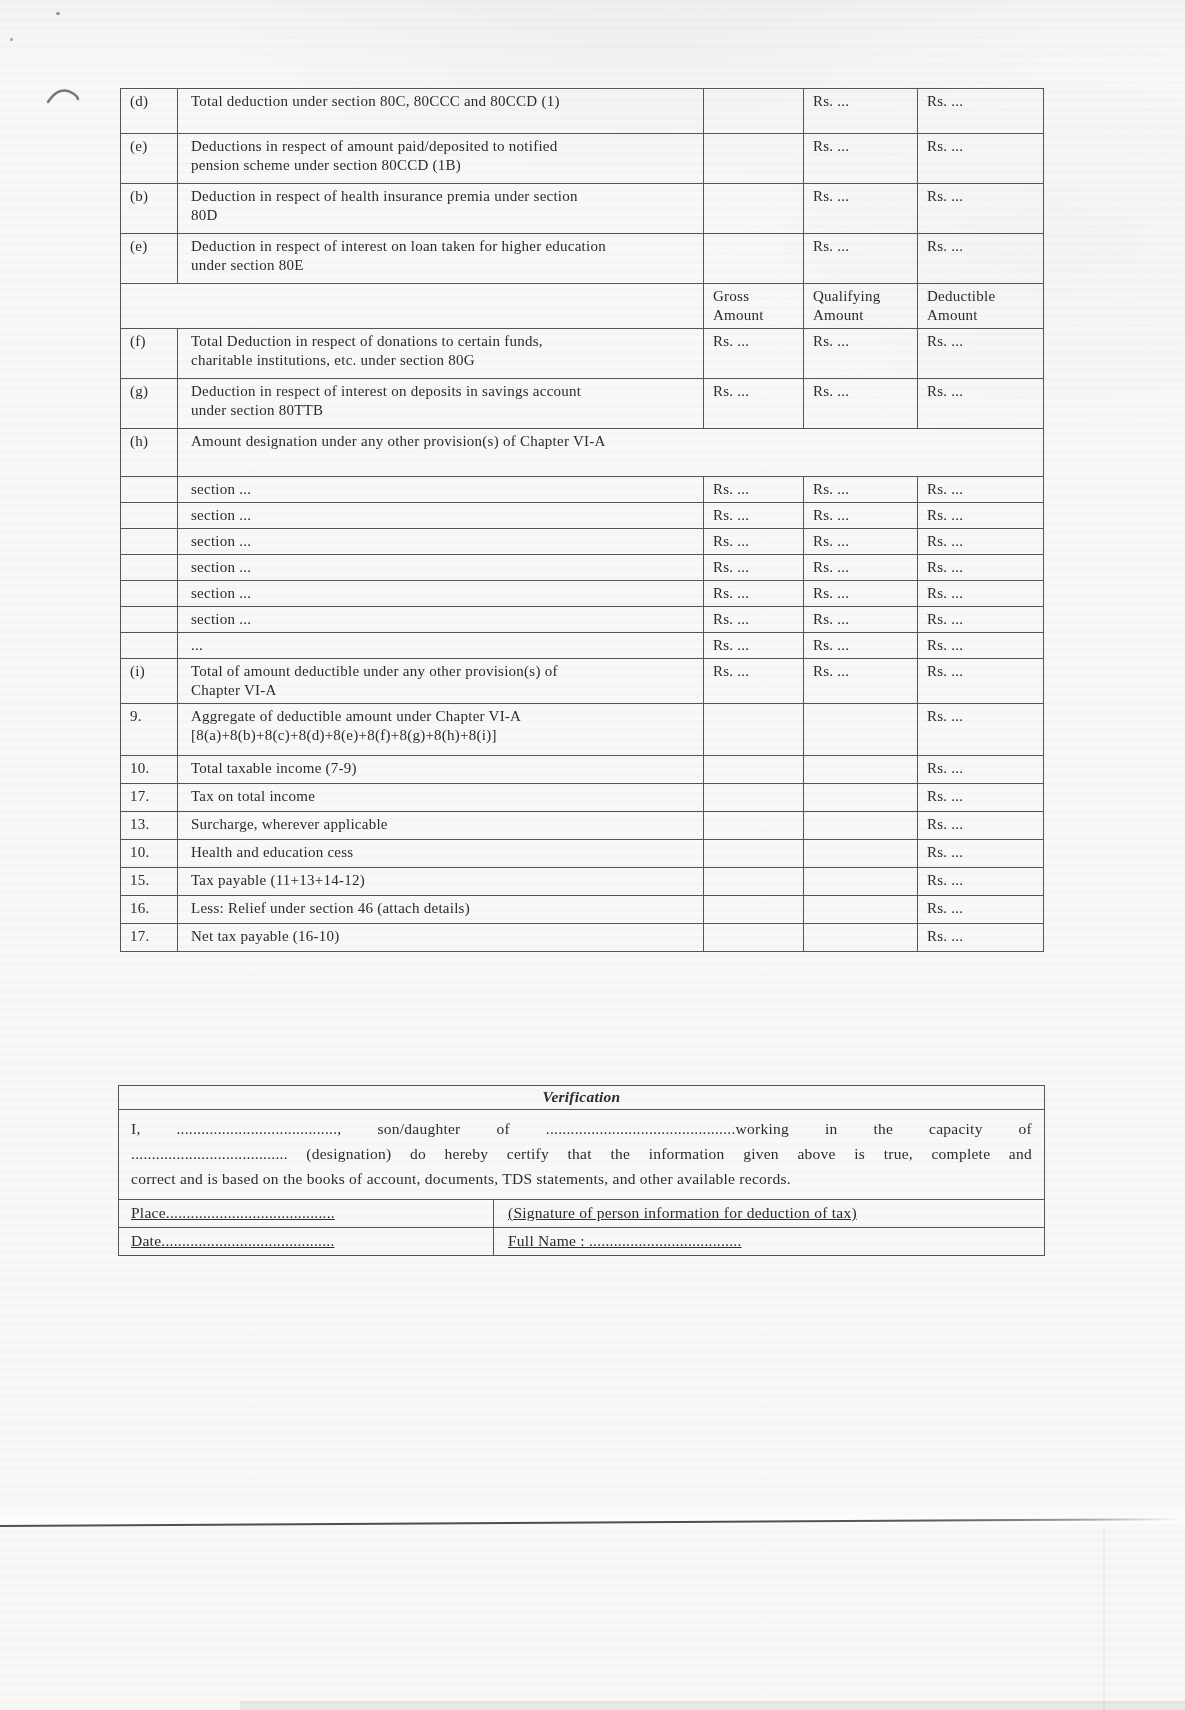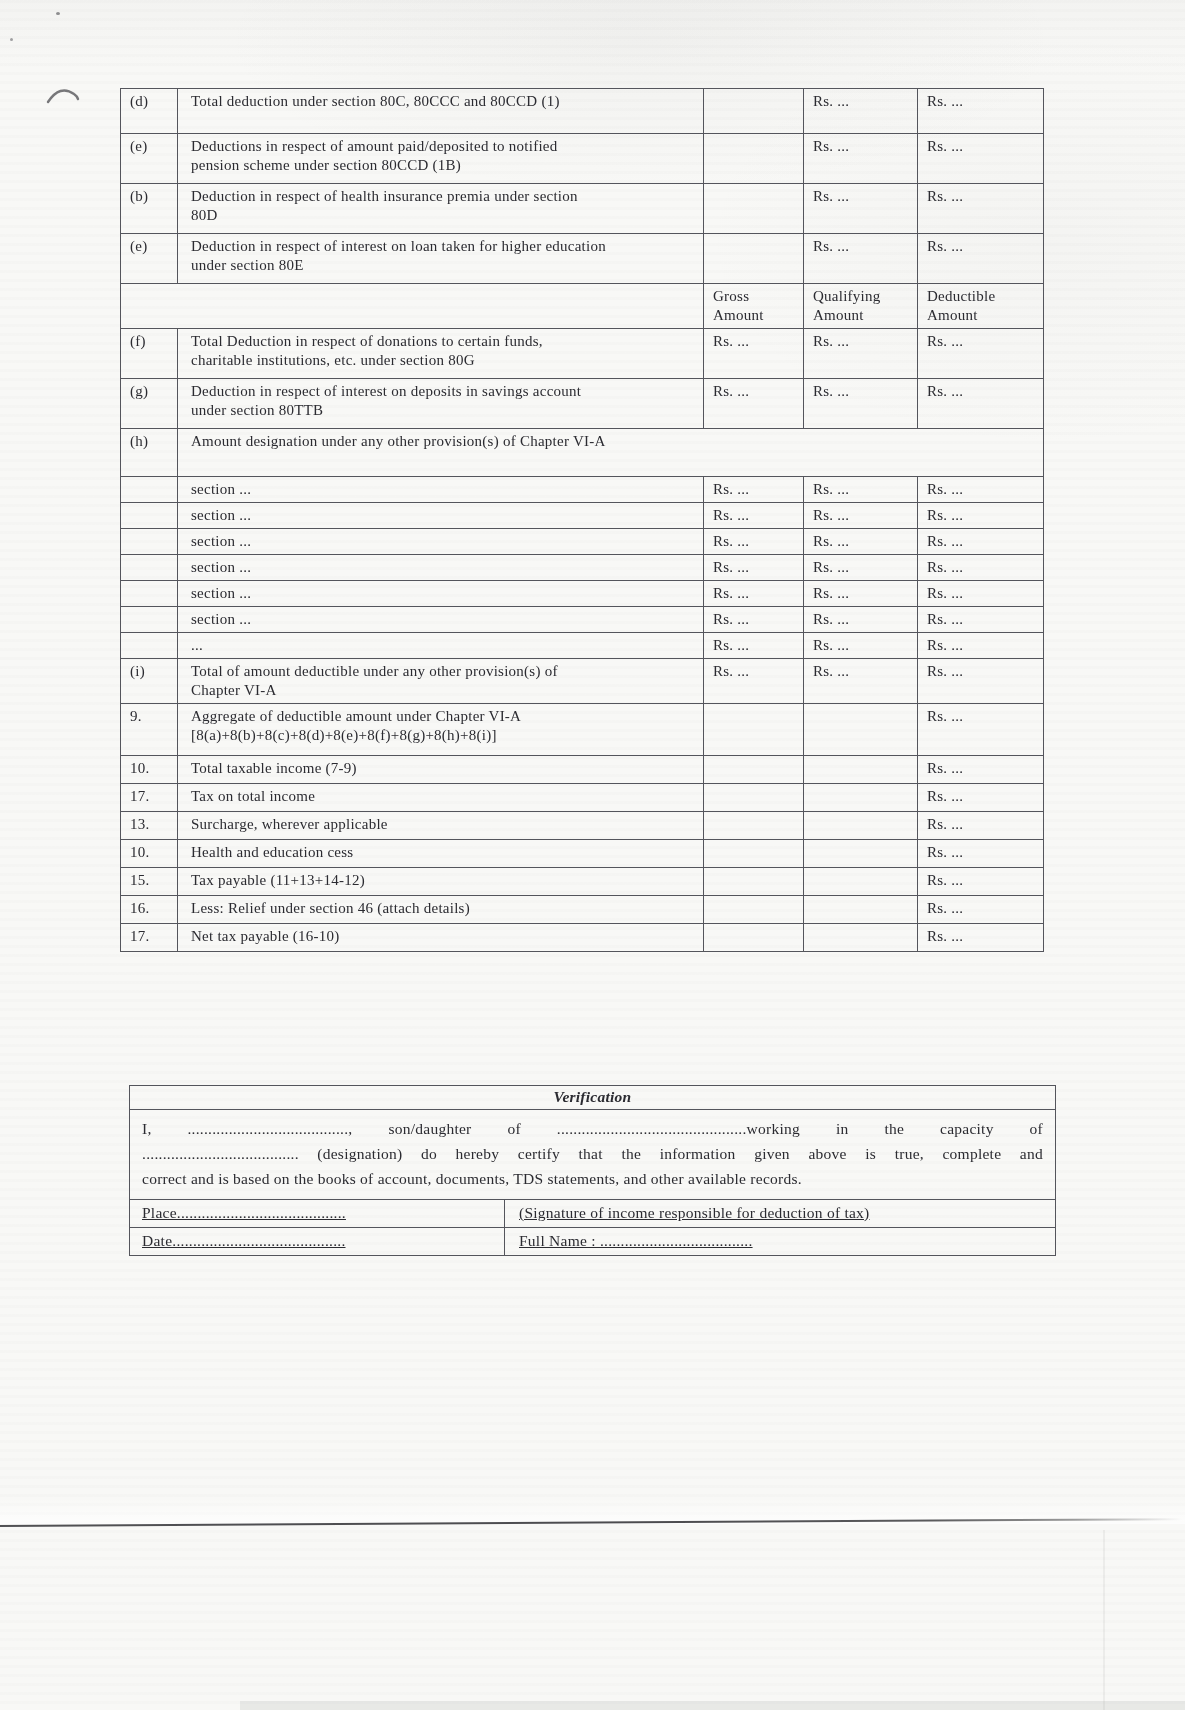--- a/index.html
+++ b/index.html
@@ -38,21 +38,20 @@
   tr.h48{height:48px}
   tr.h26{height:26px}
   tr.h52{height:52px}
   tr.h28{height:28px}
   
   .verif{
     position:absolute;left:118px;top:1085px;width:925px;
     border:1.5px solid #54555c;
     font-size:15.5px;letter-spacing:0.25px;color:#2b2b31;
     background:transparent;
-    margin-left:11px;
   }
   .verif-title{
     text-align:center;font-weight:bold;font-style:italic;
     padding:2px 0 3px 0;
     border-bottom:1.5px solid #54555c;
   }
   .verif-body{padding:6px 12px 8px 12px;line-height:25px;}
   .vjust{text-align:justify;text-align-last:justify;}
   .verif-row{display:flex;border-top:1.5px solid #54555c;text-decoration:underline;}
   .verif-cell-l{width:352px;padding:4px 10px 5px 12px;border-right:1.5px solid #54555c;}
@@ -279,21 +278,21 @@
 
   <div class="verif">
     <div class="verif-title">Verification</div>
     <div class="verif-body">
       <div class="vjust">I, ......................................., son/daughter of ..............................................working in the capacity of</div>
       <div class="vjust">...................................... (designation) do hereby certify that the information given above is true, complete and</div>
       <div>correct and is based on the books of account, documents, TDS statements, and other available records.</div>
     </div>
     <div class="verif-row">
       <div class="verif-cell-l">Place.........................................</div>
-      <div class="verif-cell-r">(Signature of income responsible for deduction of tax)</div>
+      <div class="verif-cell-r">(Signature of person information for deduction of tax)</div>
     </div>
     <div class="verif-row">
       <div class="verif-cell-l">Date..........................................</div>
       <div class="verif-cell-r">Full Name : .....................................</div>
     </div>
   </div>
 
   <div class="scan-line-glow"></div>
   <div class="scan-line"></div>
   <div class="scan-vline"></div>

